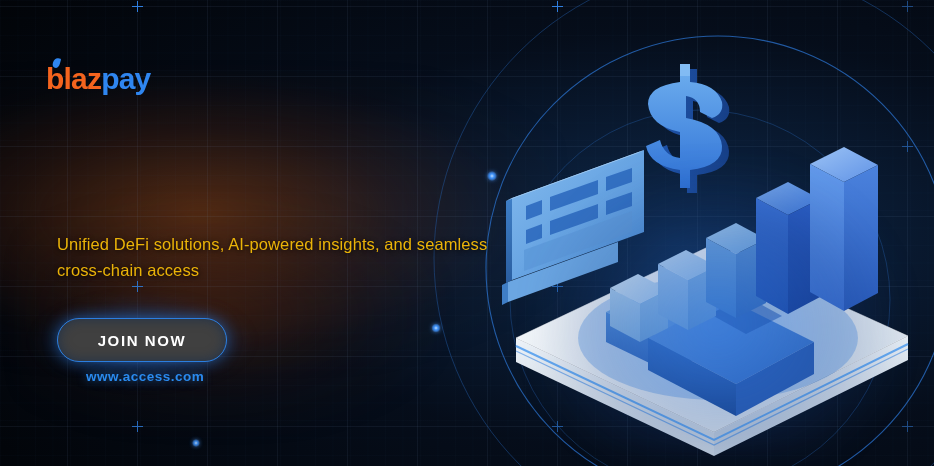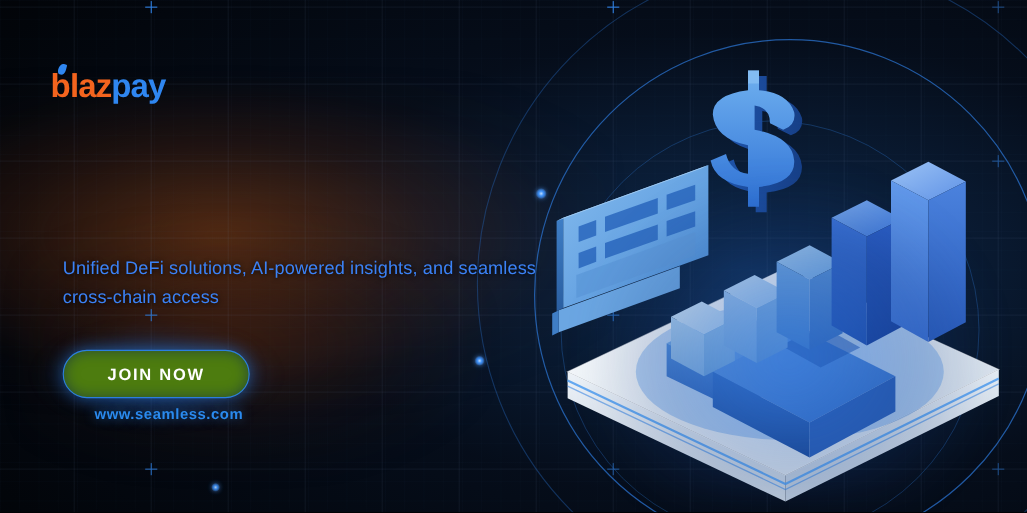--- a/index.html
+++ b/index.html
@@ -98,21 +98,21 @@
     letter-spacing:1.5px;
     line-height:1.03;
     white-space:nowrap;
   }
   .h-line1{ color:#F7761A; text-shadow:0 0 26px rgba(247,118,26,.40), 0 0 9px rgba(247,118,26,.28); }
   .h-line2{ color:#F2A526; text-shadow:0 0 26px rgba(242,165,38,.38), 0 0 9px rgba(242,165,38,.26); margin-top:6px; }
 
   
   .subtitle{
     position:absolute; left:57px; top:232px;
-    color:#3b82f6;
+    color:#eab308;
     font-size:16.5px;
     font-weight:400;
     line-height:1.55;
     letter-spacing:.1px;
     text-shadow:0 1px 5px rgba(0,0,0,.85);
     max-width:440px;
   }
 
   
   .cta-wrap{
@@ -122,21 +122,21 @@
     position:absolute; left:-22px; top:-20px;
     width:215px; height:86px;
     background:radial-gradient(ellipse at 50% 50%, rgba(36,120,225,.55) 0%, rgba(22,78,160,.28) 45%, rgba(0,0,0,0) 72%);
     filter:blur(7px);
     border-radius:50%;
   }
   .cta{
     position:relative;
     display:flex; align-items:center; justify-content:center;
     width:170px; height:44px;
-    background:#4d7c0f;
+    background:#404040;
     border:1.6px solid #2b7ee0;
     border-radius:26px;
     color:#ffffff;
     font-size:15px; font-weight:700;
     letter-spacing:1.6px;
     box-shadow:0 0 14px rgba(43,126,224,.55), inset 0 0 12px rgba(12,40,80,.6);
     cursor:pointer;
   }
 
   
@@ -218,21 +218,21 @@
   </div>
 
 
   <div class="subtitle">Unified DeFi solutions, AI-powered insights, and seamless cross-chain access</div>
 
   <div class="cta-wrap">
     <div class="cta-glow"></div>
     <div class="cta">JOIN NOW</div>
   </div>
 
-  <div class="url">www.seamless.com</div>
+  <div class="url">www.access.com</div>
 
   <div class="illus">
     <div class="illus-glow"></div>
 
     <svg width="430" height="420" viewBox="0 0 430 420">
       <defs>
         <linearGradient id="dsF" x1="0" y1="0" x2="0" y2="1">
           <stop offset="0%" stop-color="#6fb0ef"></stop>
             <stop offset="100%" stop-color="#2f72d6"></stop>
         </linearGradient>

